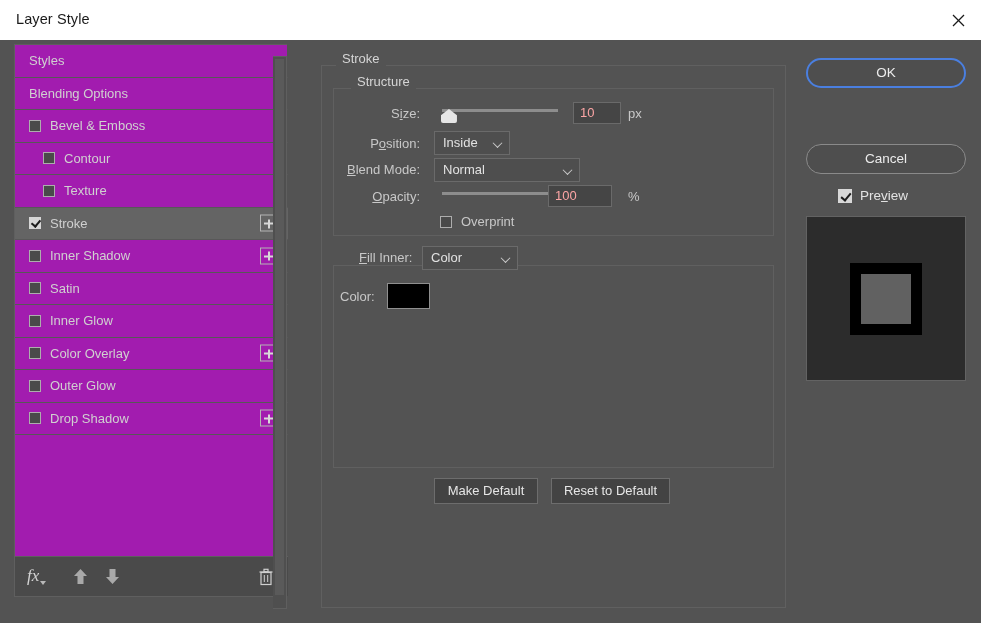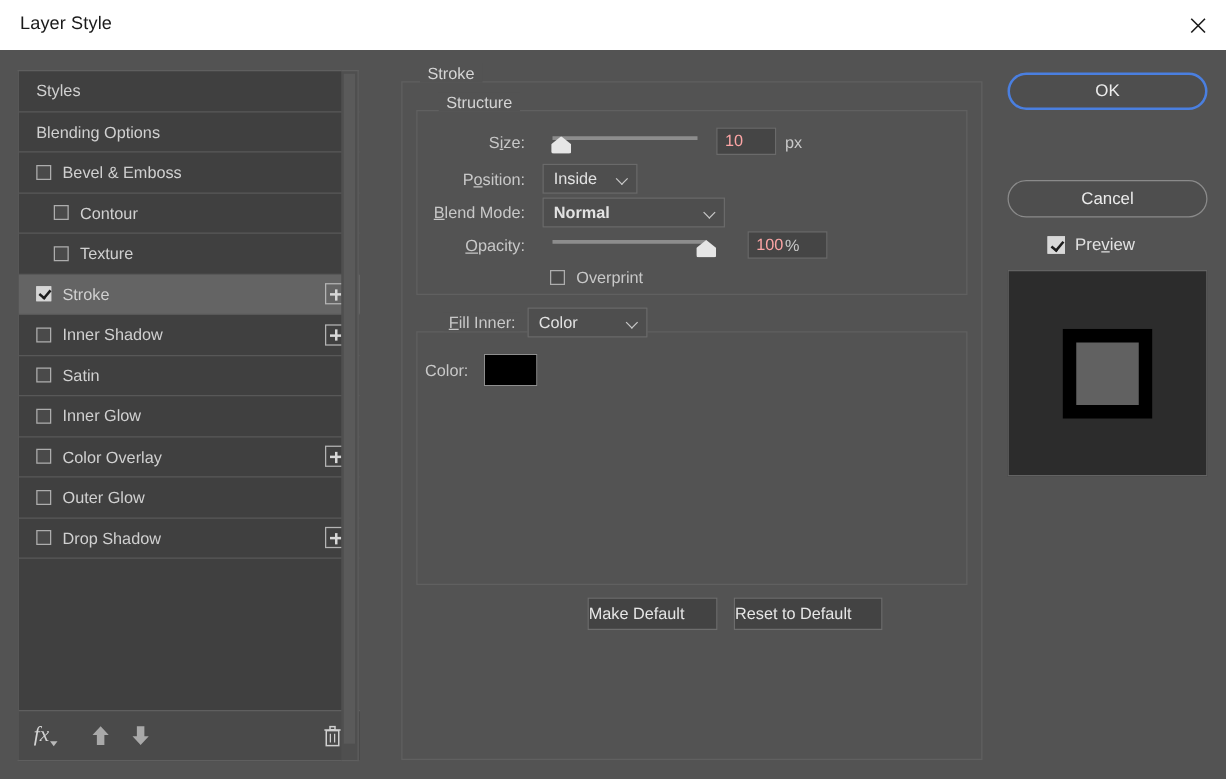--- a/index.html
+++ b/index.html
@@ -29,23 +29,23 @@
   .close-btn {
     position: absolute; right: 0; top: 0;
     width: 46px; height: 40px;
     display: flex; align-items: center; justify-content: center;
     cursor: default;
   }
   .close-btn svg { display: block; }
 
   
   .list-panel {
-    position: absolute; left: 14px; top: 56px;
+    position: absolute; left: 14px; top: 44px;
     width: 273px; height: 553px;
-    background: #404040;
+    background: #a21caf;
     border: 1px solid #5f5f5f;
     border-right: none;
   }
   .list-scroll {
     position: absolute; left: 0; top: 0;
     width: 273px; height: 512px;
     overflow: hidden;
   }
   .row {
     position: relative;
@@ -248,23 +248,23 @@
   }
 
   .btn-flat {
     position: absolute;
     background: #434343;
     border: 1px solid #6d6d6d;
     color: #e6e6e6;
     font-size: 13px;
     height: 26px;
     line-height: 24px;
+    text-align: center;
     cursor: default;
     white-space: nowrap;
-    margin-left: 36px;
   }
 
   
   .pill {
     position: absolute; left: 806px;
     width: 160px; height: 30px;
     border-radius: 15px;
     background: #4e4e4e;
     border: 1px solid #8a8a8a;
     color: #ececec;
@@ -436,35 +436,35 @@
     <span>P</span><u>o</u><span>sition:</span>
   </div>
   <div class="dd" style="left:434px; top:131px; width:76px;">
     <span>Inside</span>
     <span class="chev"></span>
   </div>
 
   <div class="fld-label" style="left:320px; top:162px; width:100px;">
     <span></span><u>B</u><span>lend Mode:</span>
   </div>
-  <div class="dd" style="left:434px; top:158px; width:146px;font-weight:bold;">
+  <div class="dd" style="left:434px; top:158px; width:146px;">
     <span>Normal</span>
     <span class="chev"></span>
   </div>
 
   <div class="fld-label" style="left:330px; top:189px; width:90px;">
     <span></span><u>O</u><span>pacity:</span>
   </div>
   <div class="slider" id="opacity-slider" style="left:442px; top:188px; width:123px;">
     <div class="track"></div>
     <div class="thumb" style="left: 100%;">
         <div class="thumb-shape"></div>
       </div>
   </div>
-  <div class="numfield" style="left:598px; top:185px; width:64px;">100</div>
+  <div class="numfield" style="left:548px; top:185px; width:64px;">100</div>
   <div class="unit" style="left:628px; top:189px;">%</div>
 
   <div class="checkline" style="left:440px; top:214px;">
     <span class="cb2"></span>
     <span>Overprint</span>
   </div>
 
   <div class="fill-group"></div>
   <div class="group-legend legend-filltype">
     <span class="fld-label" style="position:relative; left:0; top:0;">

